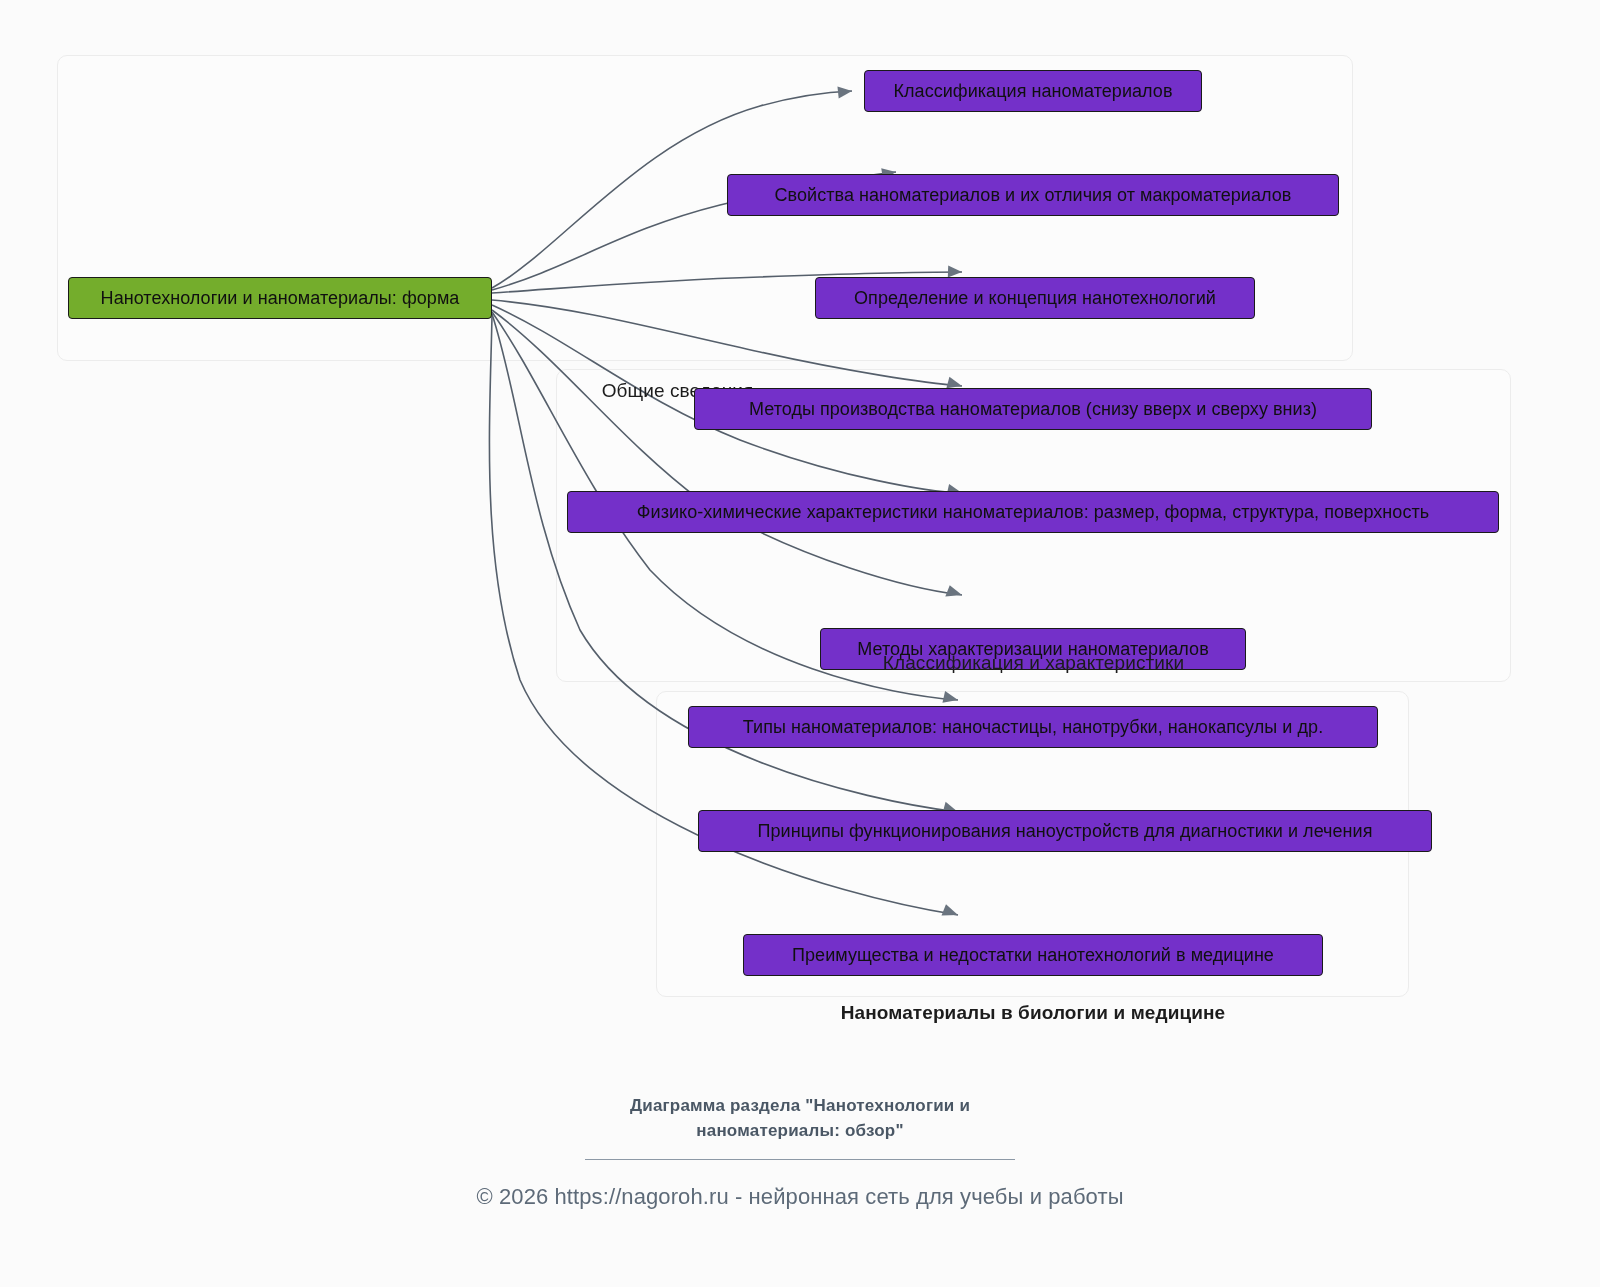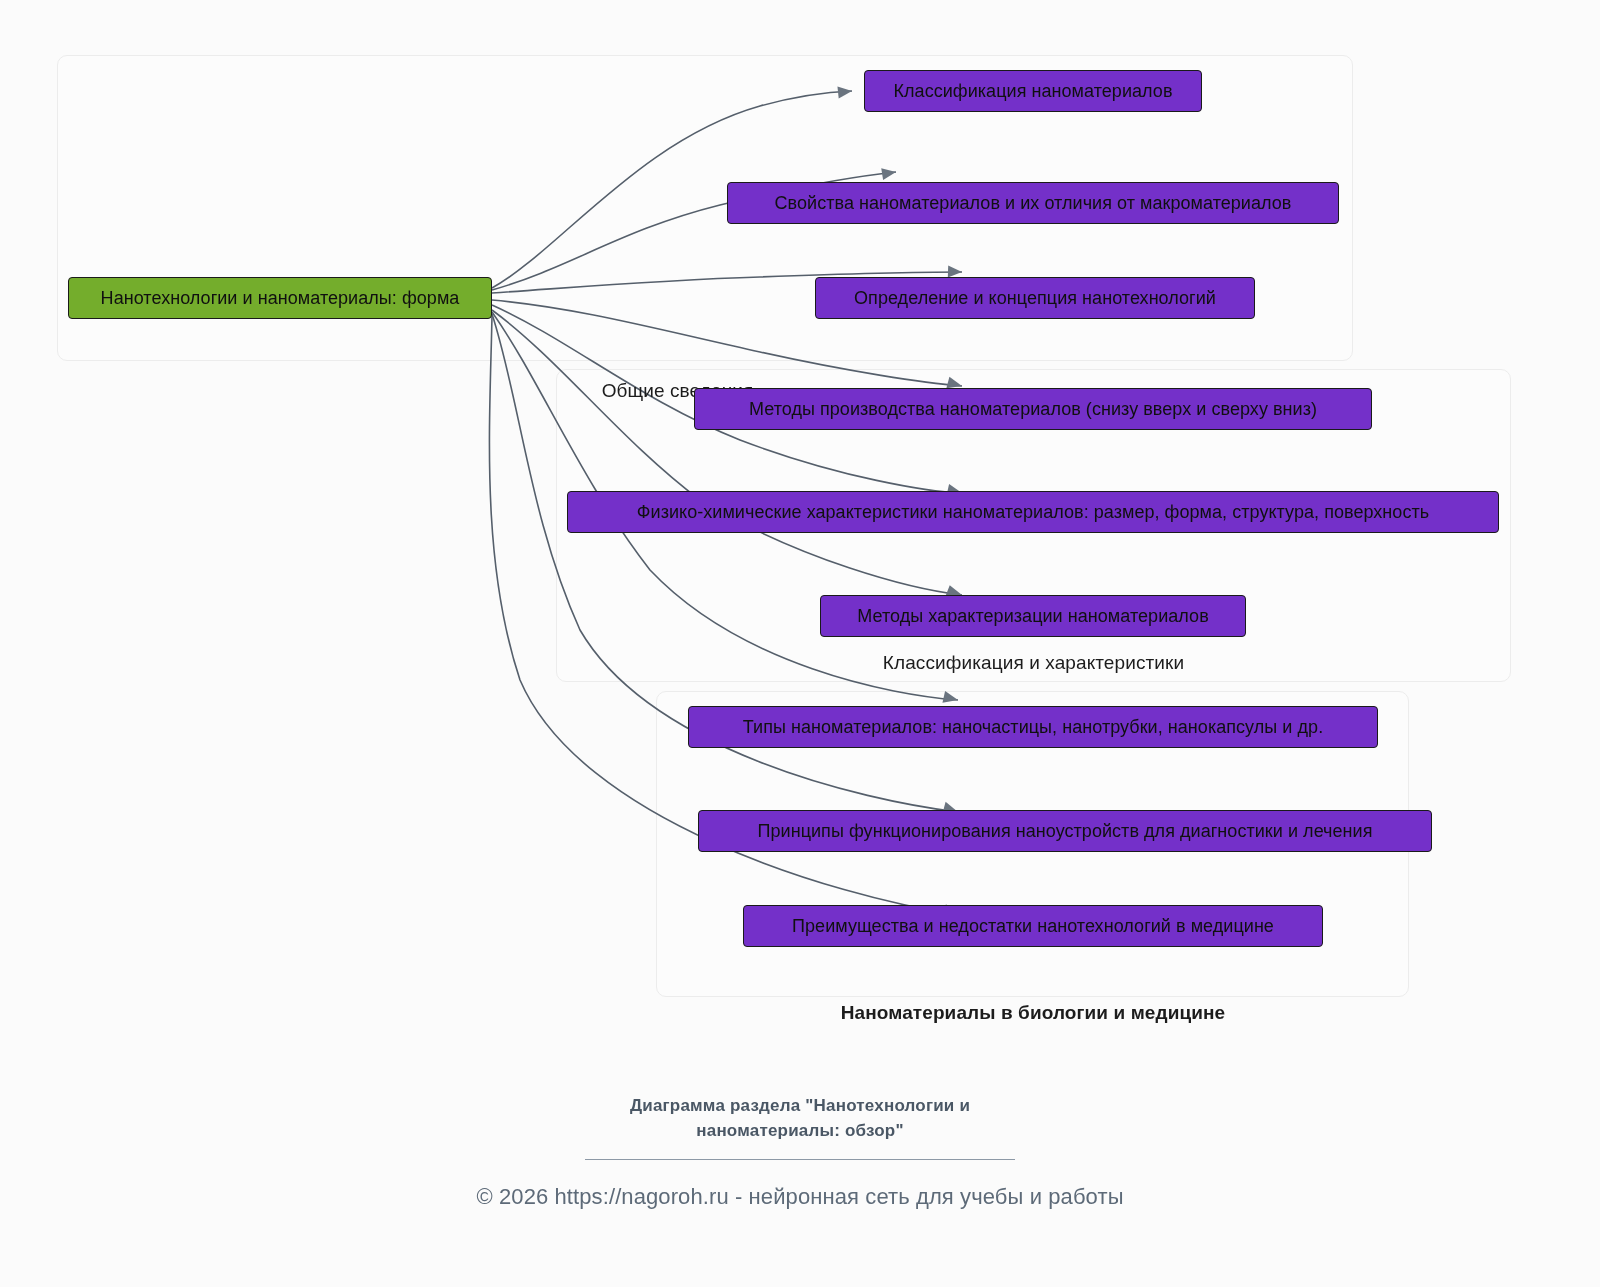--- a/index.html
+++ b/index.html
@@ -144,57 +144,57 @@
   </svg>
 
   <div class="node root" style="left:68px; top:277px; width:424px;">
     <span>Нанотехнологии и наноматериалы: форма</span>
   </div>
 
   <div class="node leaf" style="left:864px; top:70px; width:338px;">
     <span>Классификация наноматериалов</span>
   </div>
 
-  <div class="node leaf" style="left:727px; top:174px; width:612px;margin-top:8px;">
+  <div class="node leaf" style="left:727px; top:174px; width:612px;">
     <span>Свойства наноматериалов и их отличия от макроматериалов</span>
   </div>
 
   <div class="node leaf" style="left:815px; top:277px; width:440px;">
     <span>Определение и концепция нанотехнологий</span>
   </div>
 
   <div class="cluster-label" style="left:530px; top:336px; width:295px;margin-top:44px;">
     <span>Общие сведения</span>
   </div>
 
   <div class="node leaf" style="left:694px; top:388px; width:678px;">
     <span>Методы производства наноматериалов (снизу вверх и сверху вниз)</span>
   </div>
 
   <div class="node leaf" style="left:567px; top:491px; width:932px;">
     <span>Физико-химические характеристики наноматериалов: размер, форма, структура, поверхность</span>
   </div>
 
-  <div class="node leaf" style="left:820px; top:595px; width:426px;">
+  <div class="node leaf" style="left:820px; top:628px; width:426px;">
     <span>Методы характеризации наноматериалов</span>
   </div>
 
   <div class="cluster-label" style="left:862px; top:652px; width:343px;">
     <span>Классификация и характеристики</span>
   </div>
 
   <div class="node leaf" style="left:688px; top:706px; width:690px;">
     <span>Типы наноматериалов: наночастицы, нанотрубки, нанокапсулы и др.</span>
   </div>
 
   <div class="node leaf" style="left:666px; top:810px; width:734px;margin-left:32px;">
     <span>Принципы функционирования наноустройств для диагностики и лечения</span>
   </div>
 
-  <div class="node leaf" style="left:743px; top:905px; width:580px;text-align:center;">
+  <div class="node leaf" style="left:743px; top:934px; width:580px;text-align:center;">
     <span>Преимущества и недостатки нанотехнологий в медицине</span>
   </div>
 
   <div class="cluster-label" style="left:824px; top:1002px; width:418px;font-weight:bold;">
     <span>Наноматериалы в биологии и медицине</span>
   </div>
 
   <div class="caption" style="top:1093px;">
     <div class="caption-title">
       <div>Диаграмма раздела "Нанотехнологии и</div>

